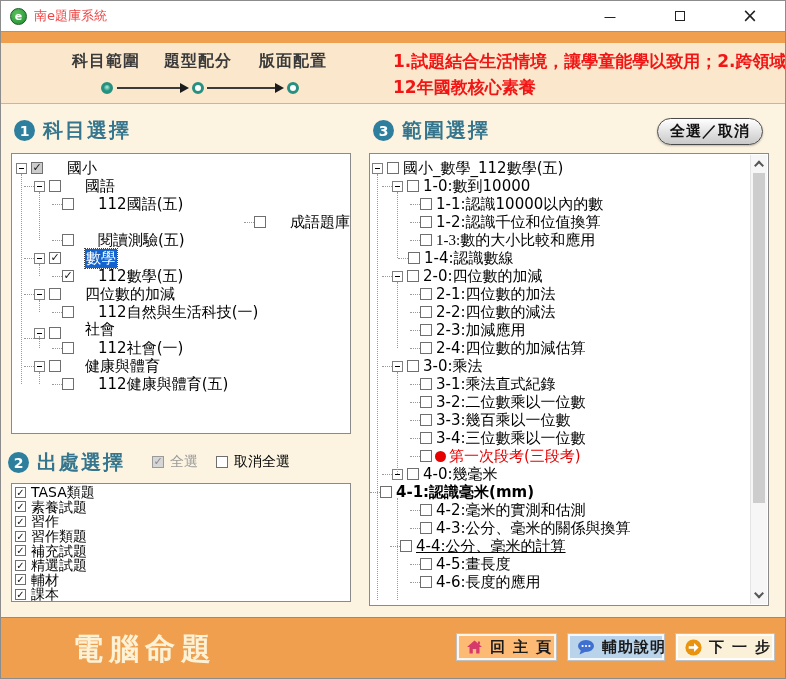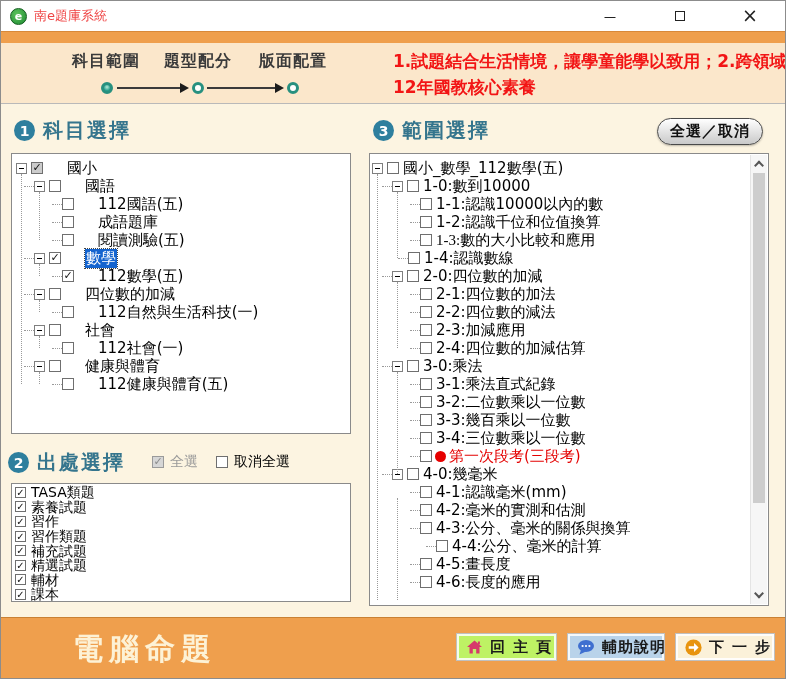--- a/index.html
+++ b/index.html
@@ -74,21 +74,21 @@
   .sbar .arrow.up{top:7px;transform:translateX(-50%) rotate(45deg);}
   .sbar .arrow.down{bottom:7px;transform:translateX(-50%) rotate(225deg);}
   .sbar .thumb{position:absolute;left:2px;right:2px;top:18px;height:330px;background:#cdcdcd;}
   
   .footer{height:61px;background:#ef9f4d;border-top:1px solid #c98134;position:relative;}
   .brand{position:absolute;left:72px;top:11px;font-size:30px;font-weight:bold;color:#fdf2d6;letter-spacing:6px;}
   .fbtn{position:absolute;top:15px;height:28px;display:flex;align-items:center;gap:7px;padding:0 9px;
     border:1px solid #c0c0c0;box-shadow:inset 0 0 0 2px rgba(255,255,255,.85);
     font-size:15px;font-weight:bold;color:#1a1a1a;cursor:default;white-space:nowrap;}
   .fbtn svg{flex:none;}
-  .fbtn.home{left:455px;width:101px;background:#bef264;letter-spacing:8px;}
+  .fbtn.home{left:455px;width:101px;background:#fdba74;letter-spacing:8px;}
   .fbtn.help{left:566px;width:98px;background:#b9d3ea;letter-spacing:1px;}
   .fbtn.next{left:674px;width:100px;background:#fbf1d9;letter-spacing:8px;}
 </style>
 </head>
 <body>
 
 <div class="window">
 
   <div class="titlebar">
     <div class="app-icon">e</div>
@@ -141,21 +141,21 @@
             <span class="stub"></span>
             <span class="expander"></span>
             <span class="cb unchecked" style="margin-left: 4px;"></span>
             <span class="lab" style="margin-left: 24px;">國語</span>
           </div>
           <div class="tnode" style="padding-left: 40px;">
             <span class="stub"></span>
             <span class="cb unchecked"></span>
             <span class="lab" style="margin-left: 24px;">112國語(五)</span>
           </div>
-          <div class="tnode" style="padding-left: 40px;">
+          <div class="tnode" style=" justify-content: flex-end;">
             <span class="stub"></span>
             <span class="cb unchecked"></span>
             <span class="lab" style="margin-left: 24px;">成語題庫</span>
           </div>
           <div class="tnode" style="padding-left: 40px;">
             <span class="stub"></span>
             <span class="cb unchecked"></span>
             <span class="lab" style="margin-left: 24px;">閱讀測驗(五)</span>
           </div>
           <div class="tnode" style="padding-left: 12px;">
@@ -173,21 +173,21 @@
             <span class="stub"></span>
             <span class="expander"></span>
             <span class="cb unchecked" style="margin-left: 4px;"></span>
             <span class="lab" style="margin-left: 24px;">四位數的加減</span>
           </div>
           <div class="tnode" style="padding-left: 40px;">
             <span class="stub"></span>
             <span class="cb unchecked"></span>
             <span class="lab" style="margin-left: 24px;">112自然與生活科技(一)</span>
           </div>
-          <div class="tnode" style="padding-left: 12px;">
+          <div class="tnode" style="padding-left: 12px; align-items: flex-end;">
             <span class="stub"></span>
             <span class="expander"></span>
             <span class="cb unchecked" style="margin-left: 4px;"></span>
             <span class="lab" style="margin-left: 24px;">社會</span>
           </div>
           <div class="tnode" style="padding-left: 40px;">
             <span class="stub"></span>
             <span class="cb unchecked"></span>
             <span class="lab" style="margin-left: 24px;">112社會(一)</span>
           </div>
@@ -357,36 +357,36 @@
             <span class="cb unchecked"></span>
             <span class="bullet"></span>
             <span class="lab" style="margin-left: 1px;">第一次段考(三段考)</span>
           </div>
           <div class="tnode" style="padding-left: 12px;">
             <span class="stub"></span>
             <span class="expander"></span>
             <span class="cb unchecked" style="margin-left: 4px;"></span>
             <span class="lab" style="margin-left: 4px;">4-0:幾毫米</span>
           </div>
-          <div class="tnode" style="padding-left: 40px;">
+          <div class="tnode" style=" font-weight: bold;">
             <span class="stub"></span>
             <span class="cb unchecked"></span>
             <span class="lab" style="margin-left: 4px;">4-1:認識毫米(mm)</span>
           </div>
           <div class="tnode" style="padding-left: 40px;">
             <span class="stub"></span>
             <span class="cb unchecked"></span>
             <span class="lab" style="margin-left: 4px;">4-2:毫米的實測和估測</span>
           </div>
           <div class="tnode" style="padding-left: 40px;">
             <span class="stub"></span>
             <span class="cb unchecked"></span>
             <span class="lab" style="margin-left: 4px;">4-3:公分、毫米的關係與換算</span>
           </div>
-          <div class="tnode" style="padding-left: 56px;">
+          <div class="tnode" style="padding-left: 20px; text-decoration: underline;">
             <span class="stub"></span>
             <span class="cb unchecked"></span>
             <span class="lab" style="margin-left: 4px;">4-4:公分、毫米的計算</span>
           </div>
           <div class="tnode" style="padding-left: 40px;">
             <span class="stub"></span>
             <span class="cb unchecked"></span>
             <span class="lab" style="margin-left: 4px;">4-5:畫長度</span>
           </div>
           <div class="tnode" style="padding-left: 40px;">

